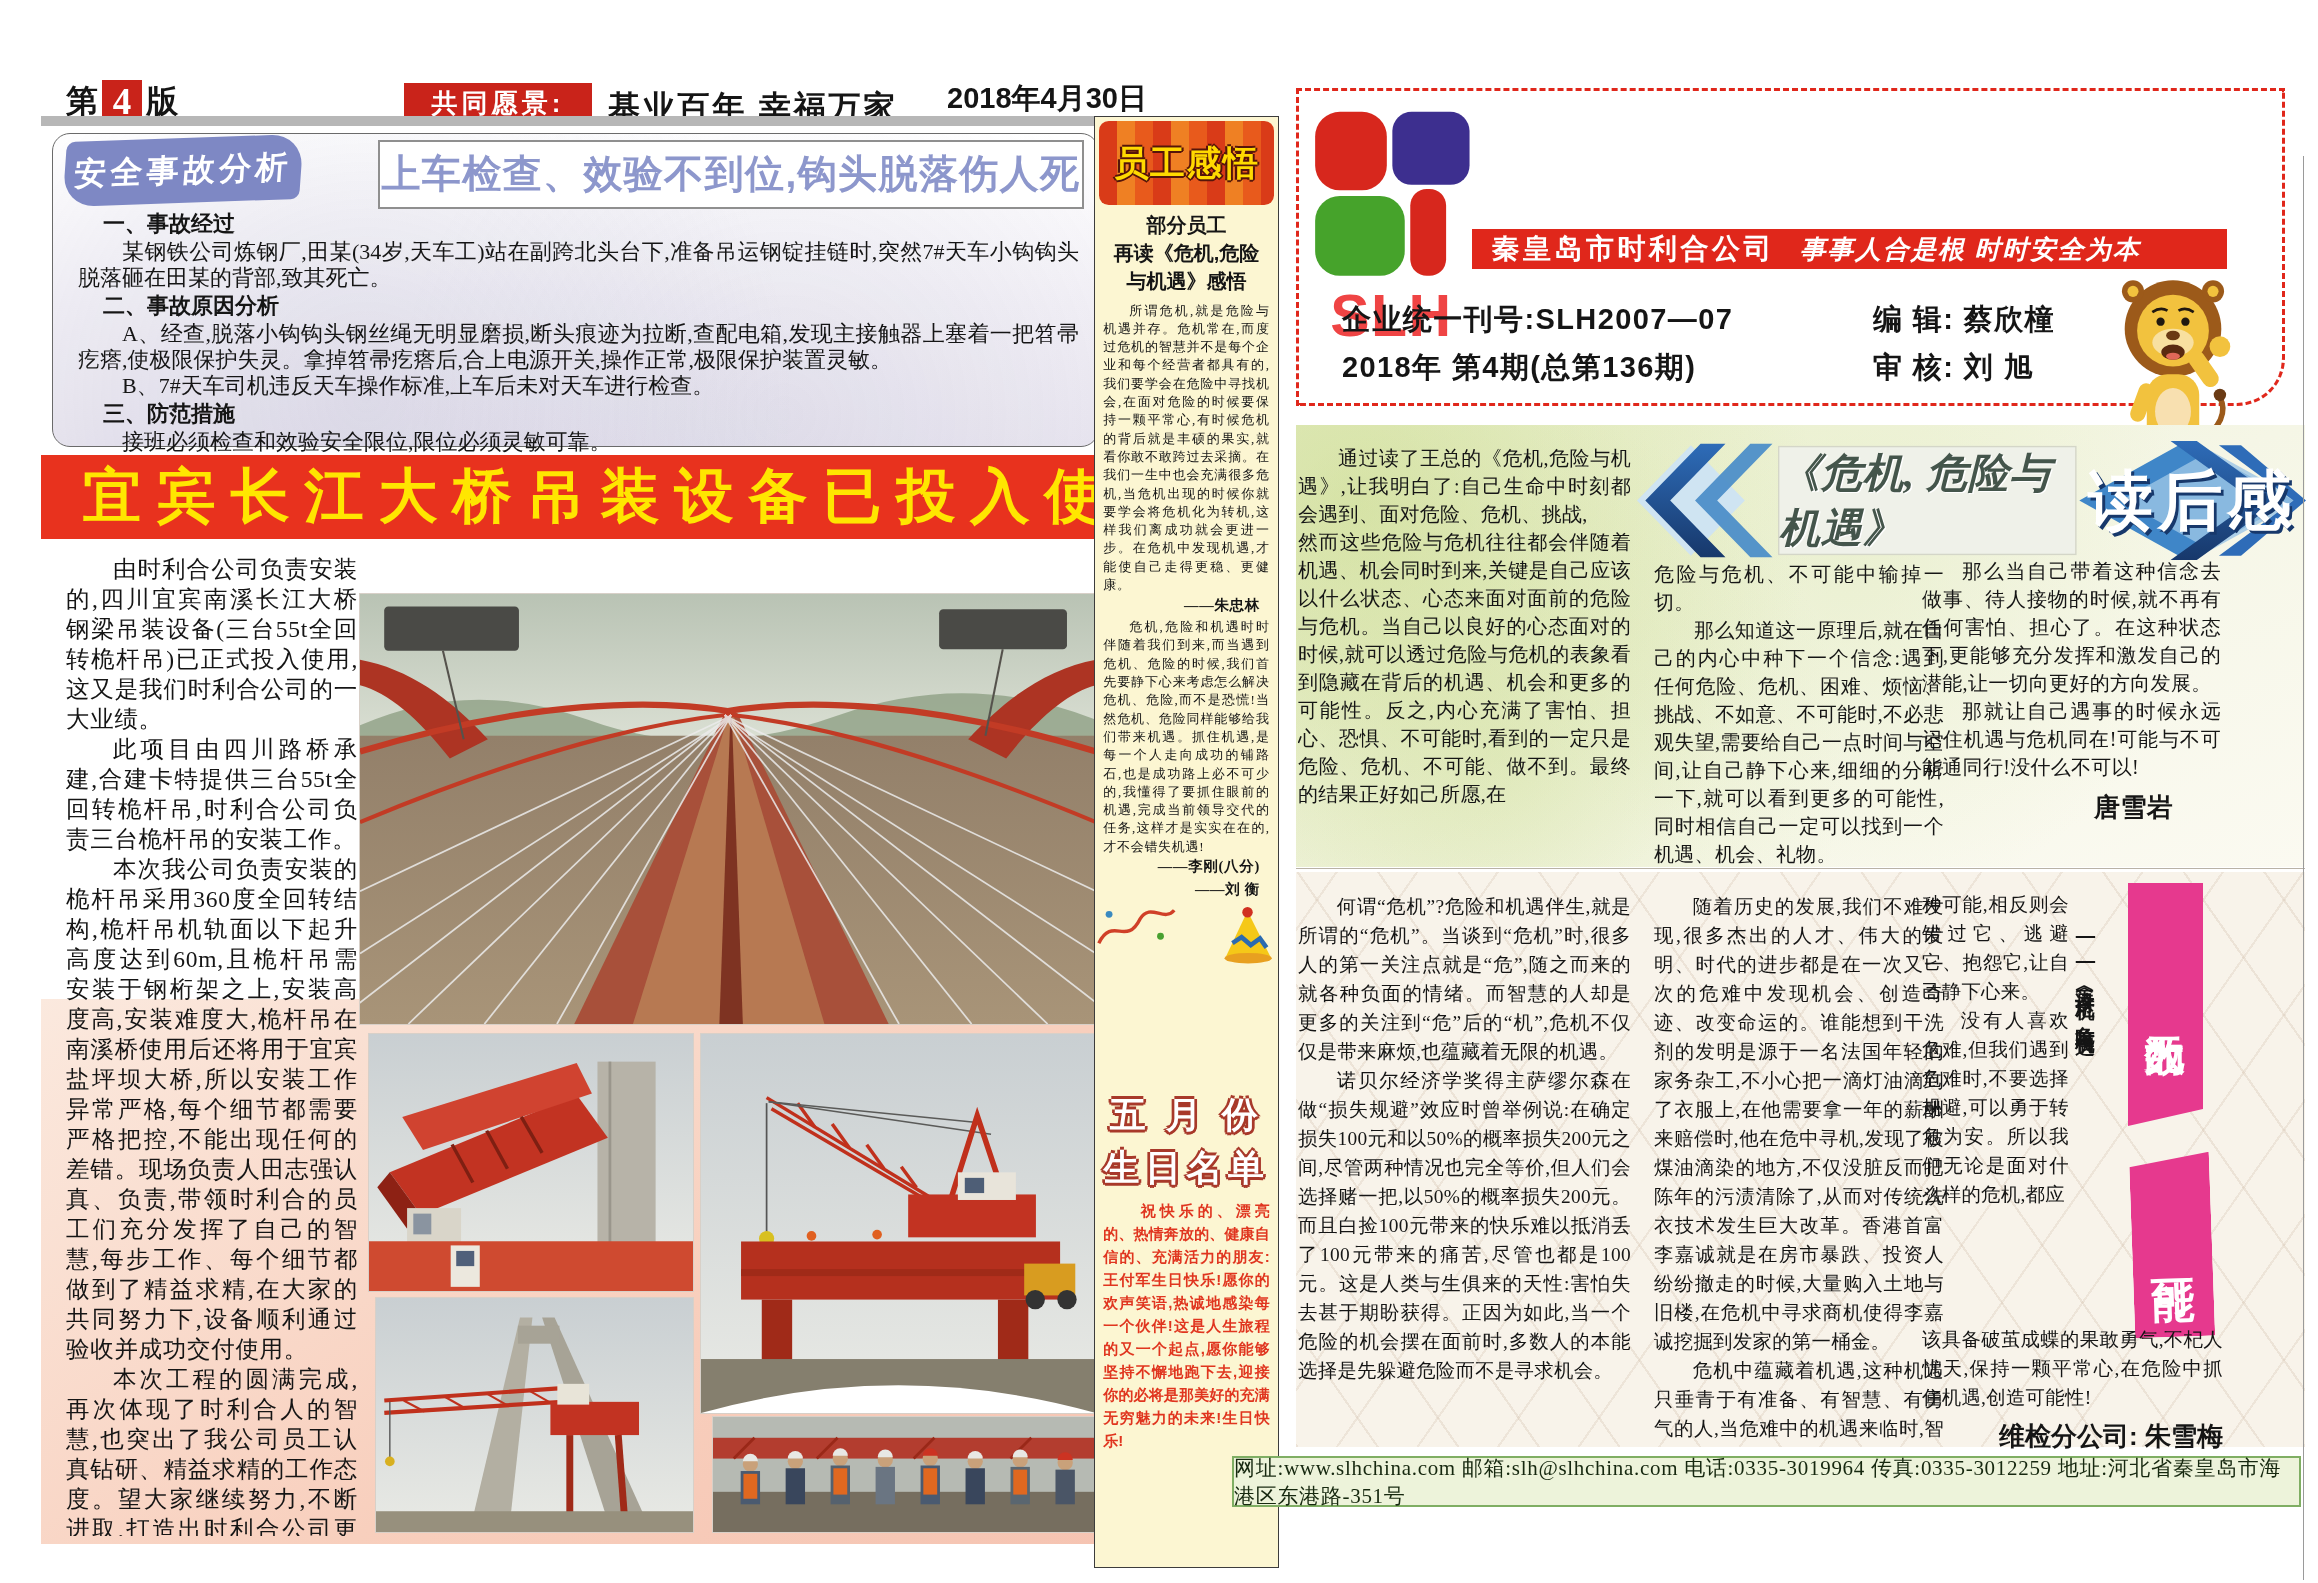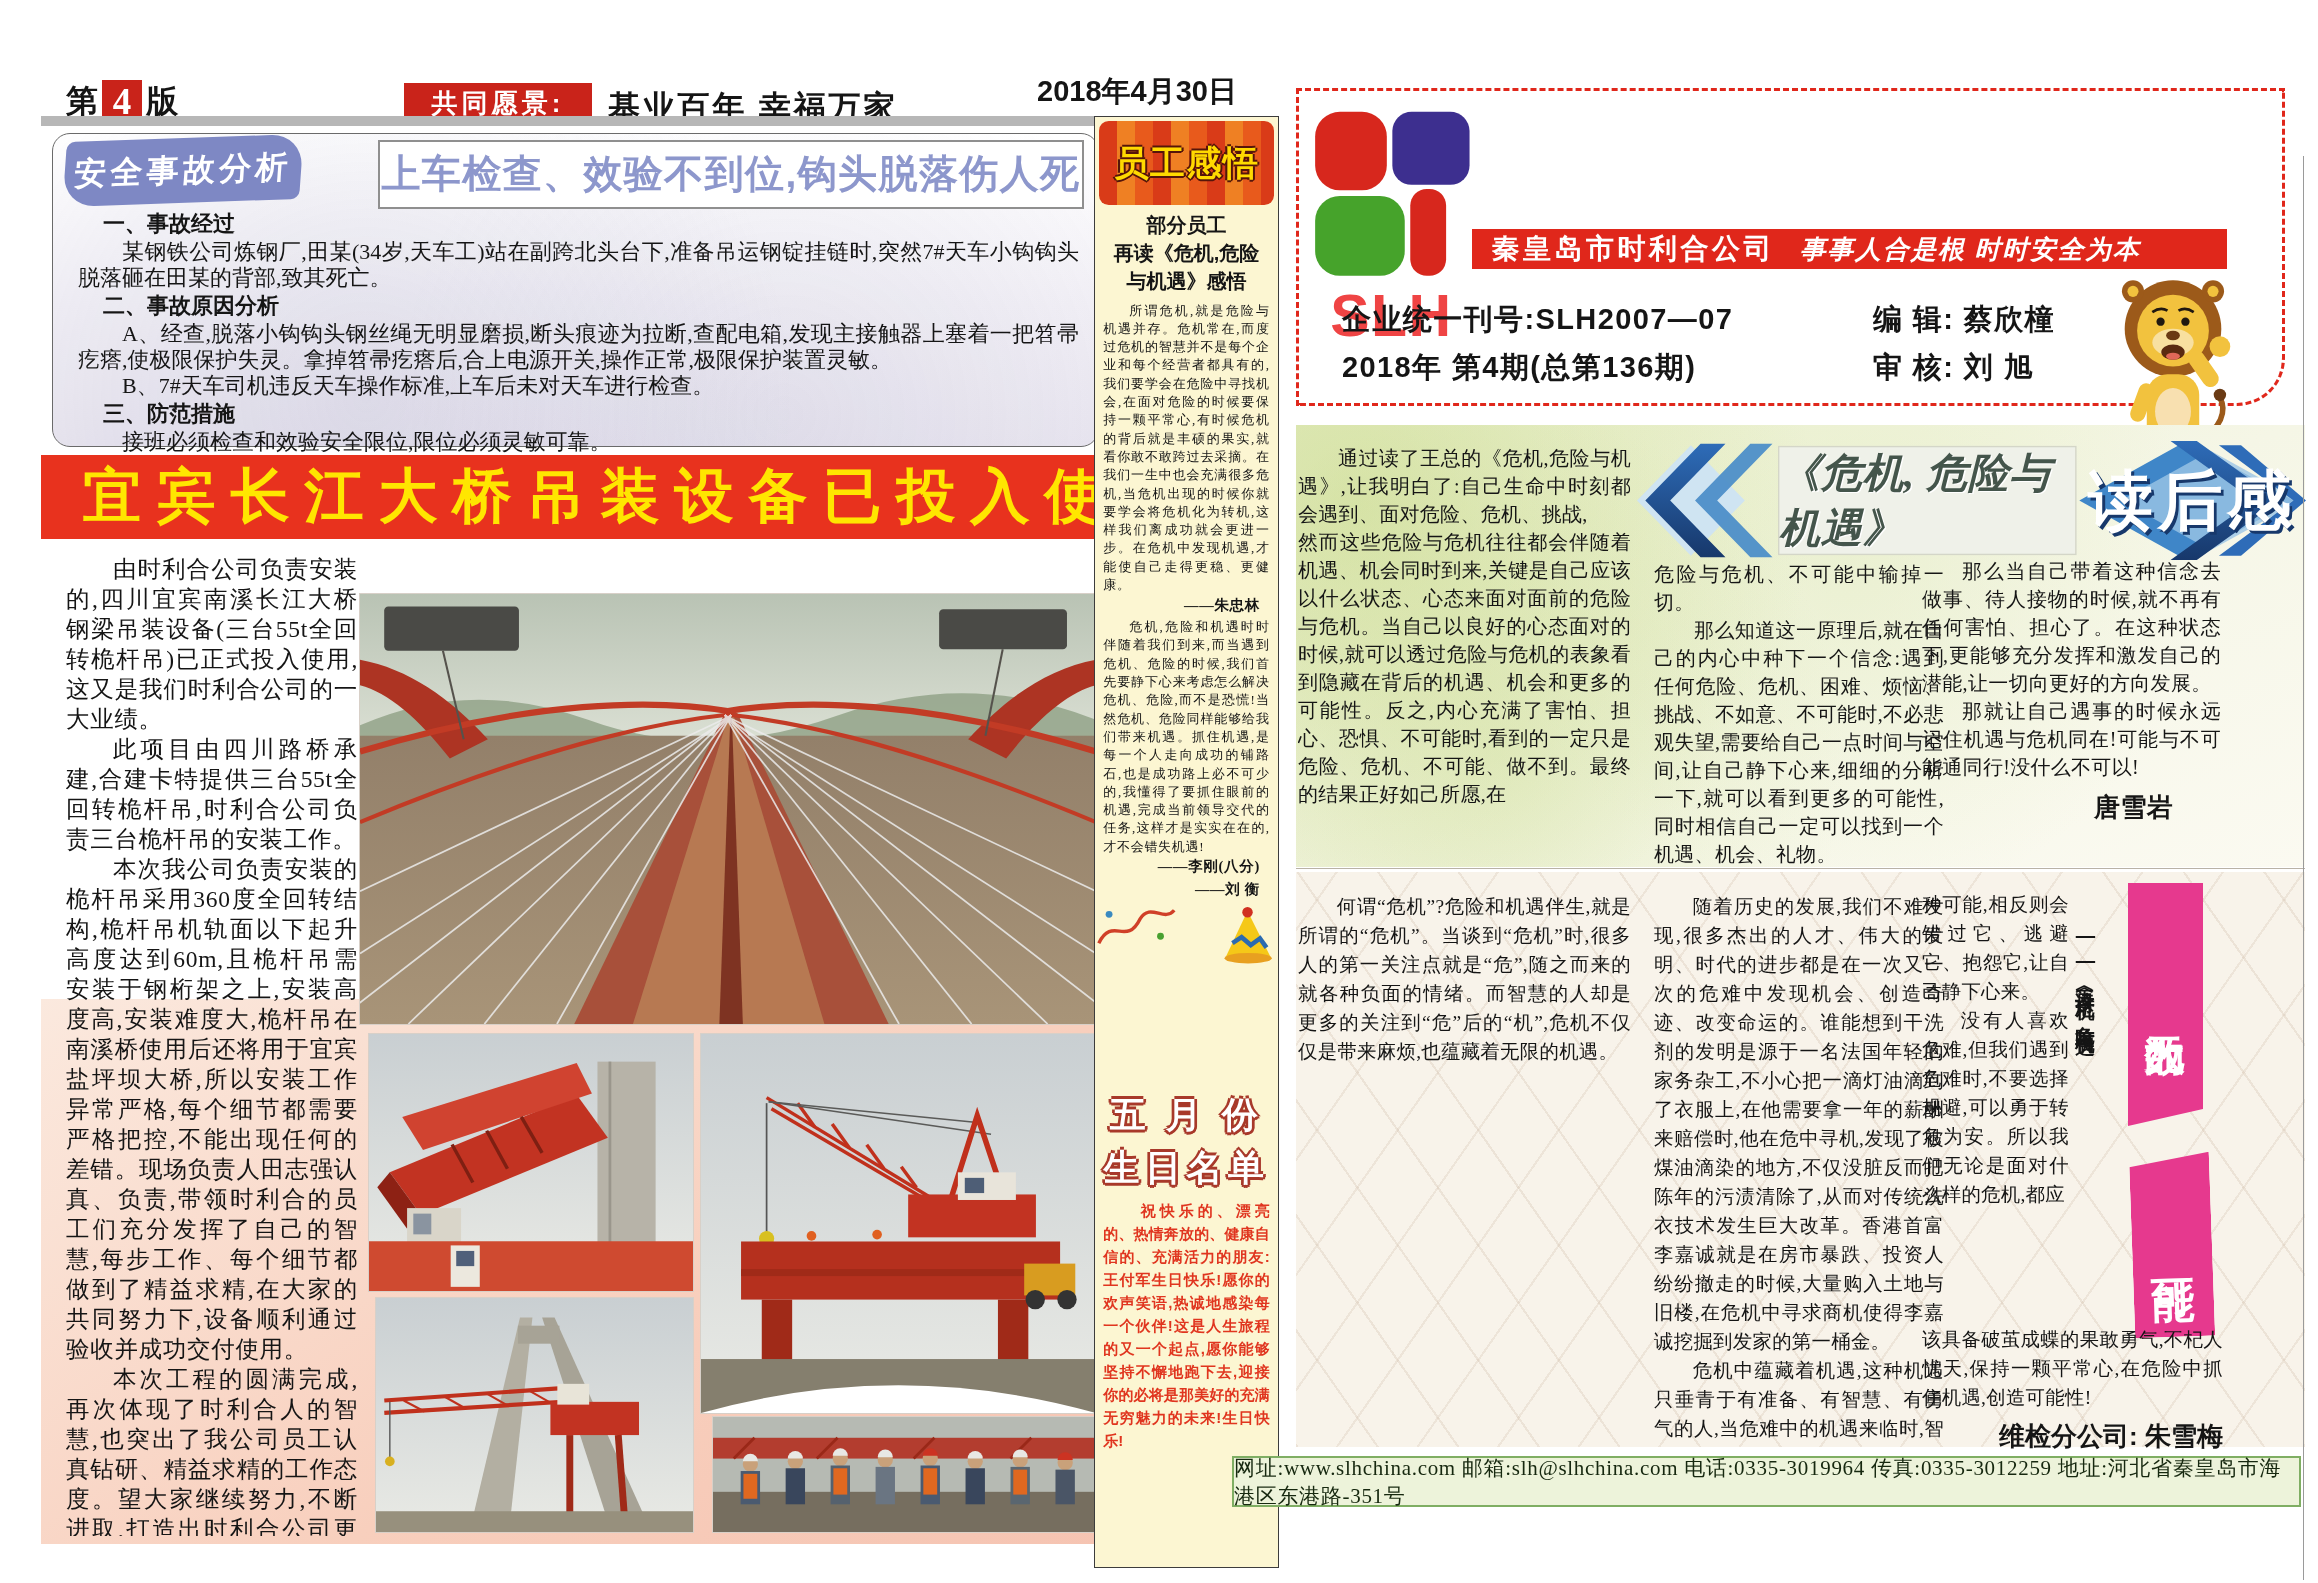--- a/index.html
+++ b/index.html
@@ -12,21 +12,21 @@
   .ovh{overflow:hidden;}
   .prel{white-space:pre-line;}
 
   
   .pagenum{left:66px;top:80px;font-size:32px;display:flex;align-items:center;gap:4.1px;}
   .numbox{display:inline-block;width:40px;height:44px;background:#c9231a;color:#fff;
           font-size:37px;line-height:44px;text-align:center;font-family:"Liberation Serif",serif;font-weight:bold;}
   .vision{left:404px;top:83px;width:188px;height:40px;background:#c9231a;color:#fff;
           font-size:26px;line-height:40px;text-align:center;letter-spacing:4.1px;}
   .visiontext{left:608px;top:86px;font-size:32px;letter-spacing:2.8px;}
-  .dateline{left:947px;top:72px;width:290px;font-size:29px;text-align:right;}
+  .dateline{left:947px;top:79px;width:290px;font-size:29px;}
   .graybar{left:41px;top:116px;width:1193px;height:9.7px;background:#b7b7b7;}
 
   
   .safetybox{left:52px;top:133px;width:1045px;height:312px;border:1.4px solid #6a6a6a;border-radius:18px;
              background:linear-gradient(180deg,#ffffff 0%,#f2f0f6 55%,#e9e6f0 100%);}
   .safetybox::after{content:"";position:absolute;inset:0;border-radius:18px;
              background:radial-gradient(circle at 30% 85%,rgba(150,150,185,.18),transparent 55%),
                         radial-gradient(circle at 70% 90%,rgba(150,150,185,.12),transparent 50%);}
   .ribbon{left:12.4px;top:4.1px;width:236px;height:65px;background:#7e88c4;border-radius:8.3px 32px 8.3px 32px;
           transform:skewX(-6deg) rotate(-2deg);color:#fff;font-size:32px;letter-spacing:4.1px;
@@ -463,20 +463,21 @@
     <p class="ind">那就让自己遇事的时候永远记住机遇与危机同在!可能与不可能通同行!没什么不可以!</p>
     <div class="esign">唐雪岩</div>
   </div>
 
   <div class="abs sectline"></div>
 
   <div class="abs botbg"></div>
 
   <div class="abs bcol just ovh" style="left:1298px;top:892px;width:333px;height:553px;">
     <p class="ind">何谓“危机”?危险和机遇伴生,就是所谓的“危机”。当谈到“危机”时,很多人的第一关注点就是“危”,随之而来的就各种负面的情绪。而智慧的人却是更多的关注到“危”后的“机”,危机不仅仅是带来麻烦,也蕴藏着无限的机遇。</p>
+    <p class="ind">诺贝尔经济学奖得主萨缪尔森在做“损失规避”效应时曾举例说:在确定损失100元和以50%的概率损失200元之间,尽管两种情况也完全等价,但人们会选择赌一把,以50%的概率损失200元。而且白捡100元带来的快乐难以抵消丢了100元带来的痛苦,尽管也都是100元。这是人类与生俱来的天性:害怕失去甚于期盼获得。正因为如此,当一个危险的机会摆在面前时,多数人的本能选择是先躲避危险而不是寻求机会。</p>
   </div>
   <div class="abs bcol just ovh" style="left:1654px;top:892px;width:290px;height:553px;">
     <p class="ind">随着历史的发展,我们不难发现,很多杰出的人才、伟大的发明、时代的进步都是在一次又一次的危难中发现机会、创造奇迹、改变命运的。谁能想到干洗剂的发明是源于一名法国年轻的家务杂工,不小心把一滴灯油滴到了衣服上,在他需要拿一年的薪酬来赔偿时,他在危中寻机,发现了被煤油滴染的地方,不仅没脏反而把陈年的污渍清除了,从而对传统洗衣技术发生巨大改革。香港首富李嘉诚就是在房市暴跌、投资人纷纷撤走的时候,大量购入土地与旧楼,在危机中寻求商机使得李嘉诚挖掘到发家的第一桶金。</p>
     <p class="ind">危机中蕴藏着机遇,这种机遇只垂青于有准备、有智慧、有勇气的人,当危难中的机遇来临时,智者能发现它、追求它、利用它,创造另一</p>
   </div>
   <div class="abs bcol just ovh" style="left:1922px;top:890px;width:147px;height:429px;">
     <p>种可能,相反则会错过它、逃避它、抱怨它,让自己静下心来。</p>
     <p class="ind">没有人喜欢危难,但我们遇到危难时,不要选择规避,可以勇于转危为安。所以我们无论是面对什么样的危机,都应</p>
   </div>
 

